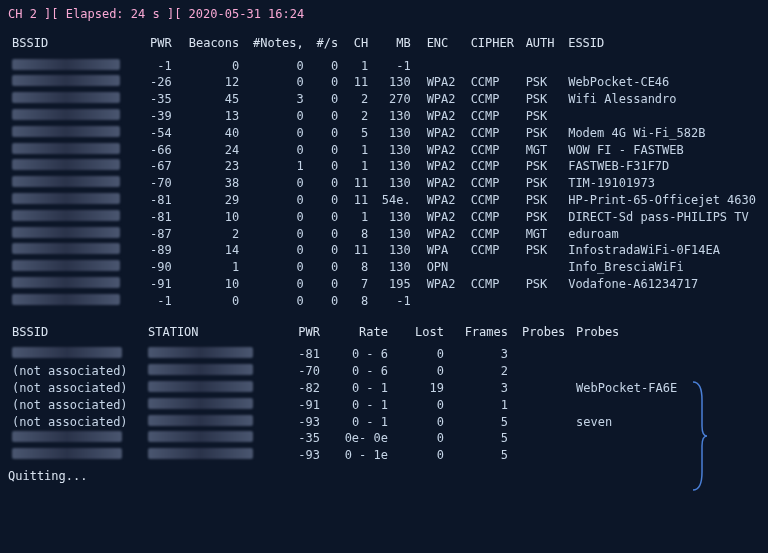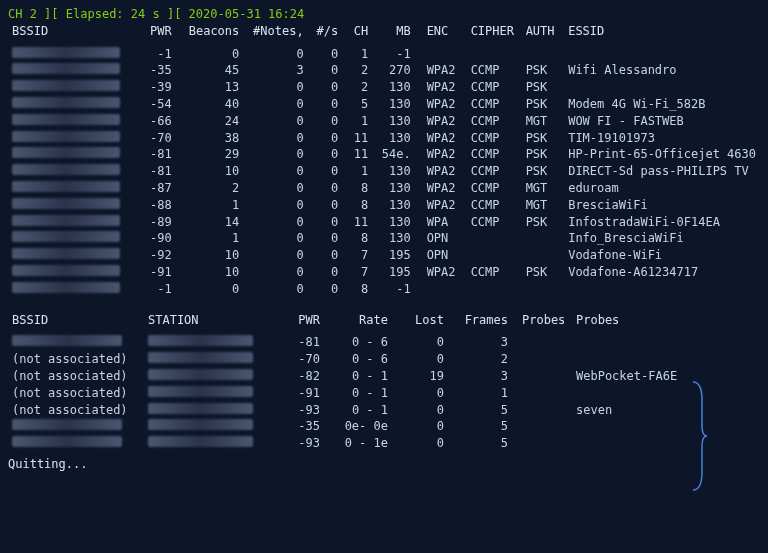--- a/index.html
+++ b/index.html
@@ -11,22 +11,22 @@
     font-size: 12px;
     line-height: 1.4;
     width: 768px;
     height: 553px;
     overflow: hidden;
   }
   .terminal {
     padding: 6px 8px;
   }
   .header-line {
-    color: #84cc16;
-    margin-bottom: 0;
+    color: #f9a8d4;
+    margin-bottom: 12px;
   }
   .col-headers {
     color: #d9e3f0;
     margin-bottom: 8px;
   }
   table {
     border-collapse: collapse;
     width: 100%;
   }
   td, th {
@@ -108,20 +108,33 @@
           <td class="num-r">0</td>
           <td class="num-r">1</td>
           <td class="num-r">-1</td>
           <td style="padding-left:12px"></td>
           <td></td>
           <td></td>
           <td><length: 0=""></length:></td>
         </tr>
         <tr>
           <td><span class="redacted r108"></span></td>
+          <td class="num-r">-26</td>
+          <td class="num-r">12</td>
+          <td class="num-r">0</td>
+          <td class="num-r">0</td>
+          <td class="num-r">11</td>
+          <td class="num-r">130</td>
+          <td style="padding-left:12px">WPA2</td>
+          <td>CCMP</td>
+          <td>PSK</td>
+          <td>WebPocket-CE46</td>
+        </tr>
+        <tr>
+          <td><span class="redacted r108"></span></td>
           <td class="num-r">-35</td>
           <td class="num-r">45</td>
           <td class="num-r">3</td>
           <td class="num-r">0</td>
           <td class="num-r">2</td>
           <td class="num-r">270</td>
           <td style="padding-left:12px">WPA2</td>
           <td>CCMP</td>
           <td>PSK</td>
           <td>Wifi Alessandro</td>
@@ -160,20 +173,33 @@
           <td class="num-r">0</td>
           <td class="num-r">1</td>
           <td class="num-r">130</td>
           <td style="padding-left:12px">WPA2</td>
           <td>CCMP</td>
           <td>MGT</td>
           <td>WOW FI - FASTWEB</td>
         </tr>
         <tr>
           <td><span class="redacted r108"></span></td>
+          <td class="num-r">-67</td>
+          <td class="num-r">23</td>
+          <td class="num-r">1</td>
+          <td class="num-r">0</td>
+          <td class="num-r">1</td>
+          <td class="num-r">130</td>
+          <td style="padding-left:12px">WPA2</td>
+          <td>CCMP</td>
+          <td>PSK</td>
+          <td>FASTWEB-F31F7D</td>
+        </tr>
+        <tr>
+          <td><span class="redacted r108"></span></td>
           <td class="num-r">-70</td>
           <td class="num-r">38</td>
           <td class="num-r">0</td>
           <td class="num-r">0</td>
           <td class="num-r">11</td>
           <td class="num-r">130</td>
           <td style="padding-left:12px">WPA2</td>
           <td>CCMP</td>
           <td>PSK</td>
           <td>TIM-19101973</td>
@@ -212,33 +238,20 @@
           <td class="num-r">0</td>
           <td class="num-r">8</td>
           <td class="num-r">130</td>
           <td style="padding-left:12px">WPA2</td>
           <td>CCMP</td>
           <td>MGT</td>
           <td>eduroam</td>
         </tr>
         <tr>
           <td><span class="redacted r108"></span></td>
-          <td class="num-r">-88</td>
-          <td class="num-r">1</td>
-          <td class="num-r">0</td>
-          <td class="num-r">0</td>
-          <td class="num-r">8</td>
-          <td class="num-r">130</td>
-          <td style="padding-left:12px">WPA2</td>
-          <td>CCMP</td>
-          <td>MGT</td>
-          <td>BresciaWiFi</td>
-        </tr>
-        <tr>
-          <td><span class="redacted r108"></span></td>
           <td class="num-r">-89</td>
           <td class="num-r">14</td>
           <td class="num-r">0</td>
           <td class="num-r">0</td>
           <td class="num-r">11</td>
           <td class="num-r">130</td>
           <td style="padding-left:12px">WPA</td>
           <td>CCMP</td>
           <td>PSK</td>
           <td>InfostradaWiFi-0F14EA</td>
@@ -248,33 +261,20 @@
           <td class="num-r">-90</td>
           <td class="num-r">1</td>
           <td class="num-r">0</td>
           <td class="num-r">0</td>
           <td class="num-r">8</td>
           <td class="num-r">130</td>
           <td style="padding-left:12px">OPN</td>
           <td></td>
           <td></td>
           <td>Info_BresciaWiFi</td>
-        </tr>
-        <tr>
-          <td><span class="redacted r108"></span></td>
-          <td class="num-r">-92</td>
-          <td class="num-r">10</td>
-          <td class="num-r">0</td>
-          <td class="num-r">0</td>
-          <td class="num-r">7</td>
-          <td class="num-r">195</td>
-          <td style="padding-left:12px">OPN</td>
-          <td></td>
-          <td></td>
-          <td>Vodafone-WiFi</td>
         </tr>
         <tr>
           <td><span class="redacted r108"></span></td>
           <td class="num-r">-91</td>
           <td class="num-r">10</td>
           <td class="num-r">0</td>
           <td class="num-r">0</td>
           <td class="num-r">7</td>
           <td class="num-r">195</td>
           <td style="padding-left:12px">WPA2</td>

